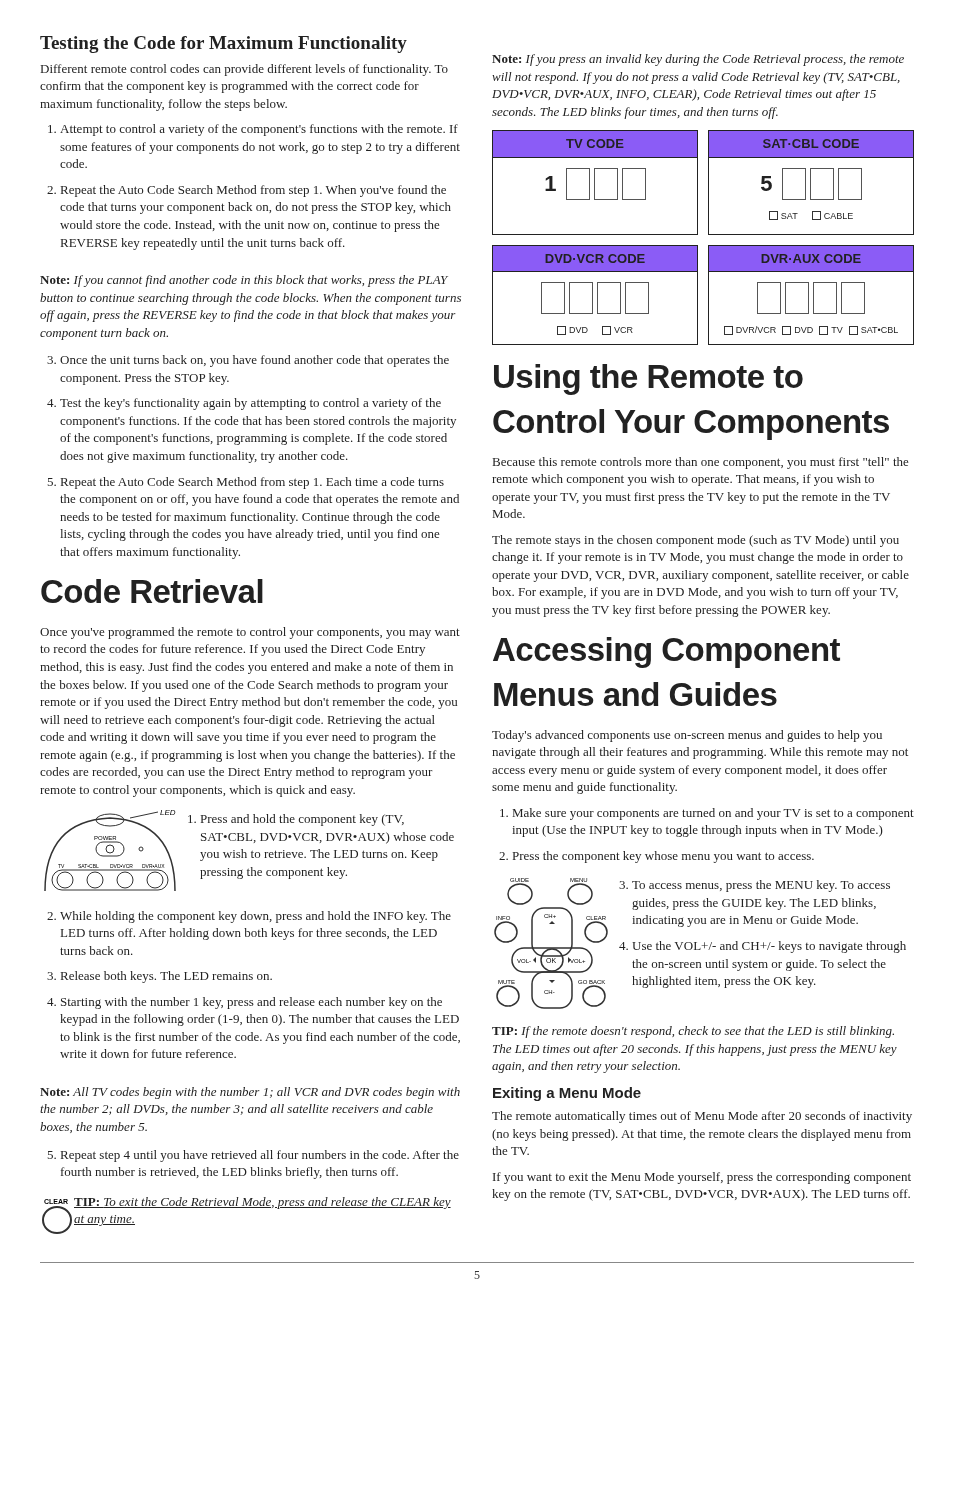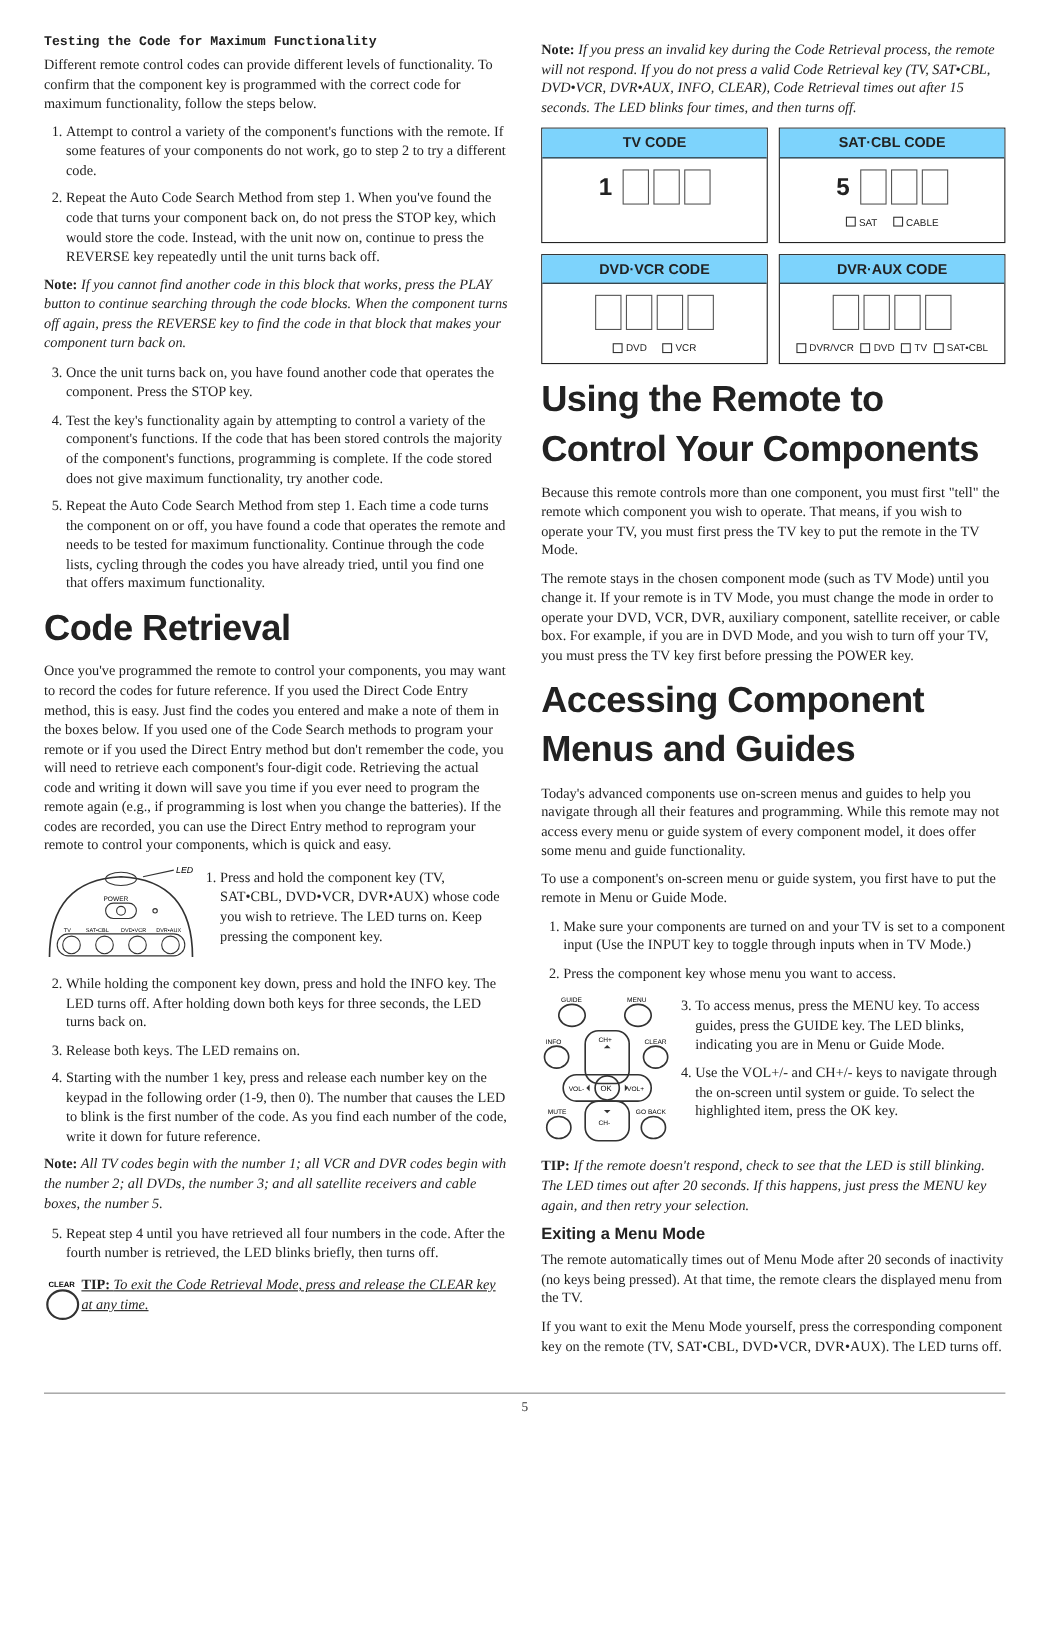--- a/index.html
+++ b/index.html
@@ -9,35 +9,35 @@
     line-height: 1.35;
     color: #222;
     width: 954px;
     margin: 0 auto;
     padding: 30px 40px 20px 40px;
     background: #fff;
   }
   .columns { display: flex; gap: 30px; }
   .col { flex: 1; min-width: 0; }
   h1 { font-family: Arial, Helvetica, sans-serif; font-weight: 800; font-size: 33px; margin: 10px 0 8px 0; letter-spacing: -0.5px; }
-  h2 { font-family: Liberation Mono, monospace; font-weight: 800; font-size: 12px; margin: 0 0 4px 0; }
+  h2 { font-family: Liberation Serif, serif; font-weight: 800; font-size: 19px; margin: 0 0 4px 0; }
   h3 { font-family: Arial, Helvetica, sans-serif; font-weight: 700; font-size: 15px; margin: 8px 0 2px 0; }
   p { margin: 4px 0 8px 0; }
   ol { padding-left: 20px; margin: 4px 0 8px 0; }
   ol > li { margin-bottom: 8px; }
-  .note { font-style: italic; margin: 6px 0 10px 0; }
+  .note { font-style: italic; margin: 20px 0 10px 0; }
   .note b { font-style: normal; font-weight: bold; }
   .tip { font-style: italic; }
   .tip b { font-style: normal; font-weight: bold; }
   .inline-fig-row { display: flex; gap: 0; align-items: flex-start; margin: 6px 0 10px 0; }
   .remote-svg { flex: 0 0 auto; }
   .inline-ol { flex: 1; }
   .codebox-row { display: flex; gap: 10px; margin: 10px 0; }
   .codebox { flex:1; border: 1px solid #222; }
-  .codebox-head { font-family: Arial, sans-serif; font-weight: bold; font-size: 13px; text-align: center; padding: 4px 0; border-bottom: 1px solid #222; background:#7dd3fc; }
+  .codebox-head { font-family: Arial, sans-serif; font-weight: bold; font-size: 13px; text-align: center; padding: 4px 0; border-bottom: 1px solid #222; background:#8b5cf6; }
   .codebox-body { padding: 10px 8px 8px 8px; text-align:center; }
   .digits { display:inline-flex; gap:4px; vertical-align: middle; }
   .digit { width:24px; height:32px; border:1px solid #555; background:#fff; }
   .lead { font-family: Arial,sans-serif; font-weight: 900; font-size: 22px; display:inline-block; vertical-align: middle; margin-right:6px; }
   .sublabels { margin-top: 10px; font-family: Arial,sans-serif; font-size:9px; display:flex; justify-content:center; gap:14px; }
   .sublabels span { display:flex; align-items:center; gap:3px; }
   .chk { width:9px; height:9px; border:1px solid #333; display:inline-block; }
   .codebox-body.plain { padding-bottom: 34px; }
   .tip-row { display:flex; gap:0; align-items:flex-end; margin-top:6px;text-decoration:underline; }
   .clear-btn { width:34px; height:40px; flex:0 0 auto; }
@@ -215,21 +215,20 @@
         </div>
       </div>
     </div>
 
     <h1>Using the Remote to Control Your Components</h1>
     <p>Because this remote controls more than one component, you must first "tell" the remote which component you wish to operate. That means, if you wish to operate your TV, you must first press the TV key to put the remote in the TV Mode.</p>
     <p>The remote stays in the chosen component mode (such as TV Mode) until you change it. If your remote is in TV Mode, you must change the mode in order to operate your DVD, VCR, DVR, auxiliary component, satellite receiver, or cable box. For example, if you are in DVD Mode, and you wish to turn off your TV, you must press the TV key first before pressing the POWER key.</p>
 
     <h1>Accessing Component Menus and Guides</h1>
     <p>Today's advanced components use on-screen menus and guides to help you navigate through all their features and programming. While this remote may not access every menu or guide system of every component model, it does offer some menu and guide functionality.</p>
-    <p>To use a component's on-screen menu or guide system, you first have to put the remote in Menu or Guide Mode.</p>
     <ol>
       <li>Make sure your components are turned on and your TV is set to a component input (Use the INPUT key to toggle through inputs when in TV Mode.)</li>
       <li>Press the component key whose menu you want to access.</li>
     </ol>
 
     <div class="inline-fig-row">
       <svg class="nav-svg" width="120" height="140" viewBox="0 0 120 140">
         <text x="18" y="10" font-size="6" font-family="Arial">GUIDE</text>
         <ellipse cx="28" cy="22" rx="12" ry="10" fill="none" stroke="#333" stroke-width="1.5"></ellipse>
         <text x="78" y="10" font-size="6" font-family="Arial">MENU</text>

